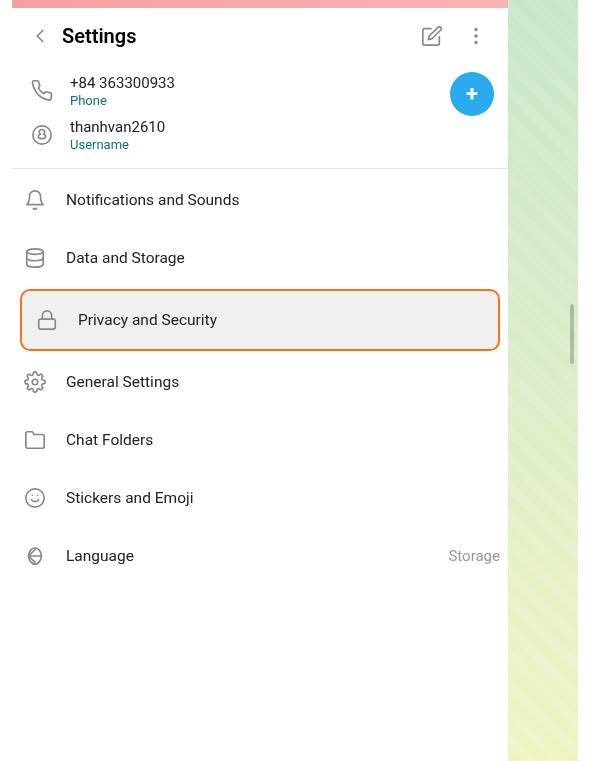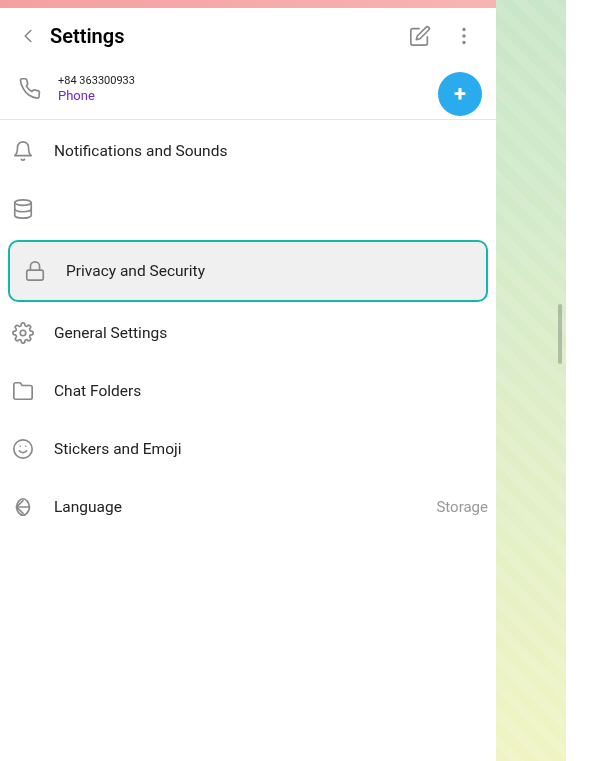--- a/index.html
+++ b/index.html
@@ -13,20 +13,21 @@
       display: flex;
     }
 
     .main-panel {
       width: 496px;
       height: 761px;
       background: #fff;
       display: flex;
       flex-direction: column;
       position: relative;
+      margin-left: 12px;
     }
 
     
     .top-bar {
       height: 8px;
       background: linear-gradient(to right, #f5a0a0, #f8b4b4);
       flex-shrink: 0;
     }
 
     
@@ -119,28 +120,28 @@
       flex-shrink: 0;
     }
 
     .profile-text-group {
       display: flex;
       flex-direction: column;
       gap: 1px;
     }
 
     .profile-value {
-      font-size: 11px;
+      font-size: 15px;
       color: #222;
       font-weight: 400;
     }
 
     .profile-label {
       font-size: 13px;
-      color: #6d28d9;
+      color: #0f766e;
     }
 
     .divider {
       height: 1px;
       background: #e5e5e5;
       margin: 2px 0;
     }
 
     
     .menu-list {
@@ -156,21 +157,21 @@
       position: relative;
       background: #fff;
       gap: 16px;
     }
 
     .menu-item.active {
       background: #f0f0f0;
       border-radius: 10px;
       margin: 2px 8px;
       padding: 14px 10px;
-      border: 2px solid #14b8a6;
+      border: 2px solid #f97316;
     }
 
     .menu-icon {
       width: 30px;
       height: 30px;
       display: flex;
       align-items: center;
       justify-content: center;
       color: #666;
       flex-shrink: 0;
@@ -279,20 +280,32 @@
         <svg viewBox="0 0 24 24">
             <path d="M22 16.92v3a2 2 0 0 1-2.18 2 19.79 19.79 0 0 1-8.63-3.07A19.5 19.5 0 0 1 4.69 11.5a19.79 19.79 0 0 1-3.07-8.67A2 2 0 0 1 3.6 0.82h3a2 2 0 0 1 2 1.72 12.84 12.84 0 0 0 .7 2.81 2 2 0 0 1-.45 2.11L8.09 8.91a16 16 0 0 0 5.91 5.91l1.27-1.27a2 2 0 0 1 2.11-.45 12.84 12.84 0 0 0 2.81.7A2 2 0 0 1 22 16.92z"></path>
           </svg>
       </div>
       <div class="profile-text-group">
         <span class="profile-value">+84 363300933</span>
         <span class="profile-label">Phone</span>
       </div>
     </div>
 
+    <div class="profile-row">
+      <div class="profile-icon">
+        <svg viewBox="0 0 24 24">
+            <circle cx="12" cy="12" r="10"></circle>
+            <path d="M12 16c-2.5 0-4-1-4-2.5 0-1.2 1-2 2.5-2.3-.7-.4-1.5-1.1-1.5-2.2 0-1.7 1.3-3 3-3s3 1.3 3 3c0 1.1-.8 1.8-1.5 2.2C15 11.5 16 12.3 16 13.5c0 1.5-1.5 2.5-4 2.5z"></path>
+          </svg>
+      </div>
+      <div class="profile-text-group">
+        <span class="profile-value">thanhvan2610</span>
+        <span class="profile-label">Username</span>
+      </div>
+    </div>
   </div>
 
   <div class="divider"></div>
 
   <div class="menu-list">
 
     <div class="menu-item">
       <div class="menu-icon">
         <svg viewBox="0 0 24 24">
             <path d="M18 8A6 6 0 0 0 6 8c0 7-3 9-3 9h18s-3-2-3-9"></path>
@@ -303,20 +316,21 @@
     </div>
 
     <div class="menu-item">
       <div class="menu-icon">
         <svg viewBox="0 0 24 24">
             <ellipse cx="12" cy="5" rx="9" ry="3"></ellipse>
             <path d="M21 12c0 1.66-4 3-9 3s-9-1.34-9-3"></path>
             <path d="M3 5v14c0 1.66 4 3 9 3s9-1.34 9-3V5"></path>
           </svg>
       </div>
+      <span class="menu-label">Data and Storage</span>
     </div>
 
     <div class="menu-item active">
       <div class="menu-icon">
         <svg viewBox="0 0 24 24">
             <rect x="3" y="11" width="18" height="11" rx="2" ry="2"></rect>
             <path d="M7 11V7a5 5 0 0 1 10 0v4"></path>
           </svg>
       </div>
       <span class="menu-label">Privacy and Security</span>

